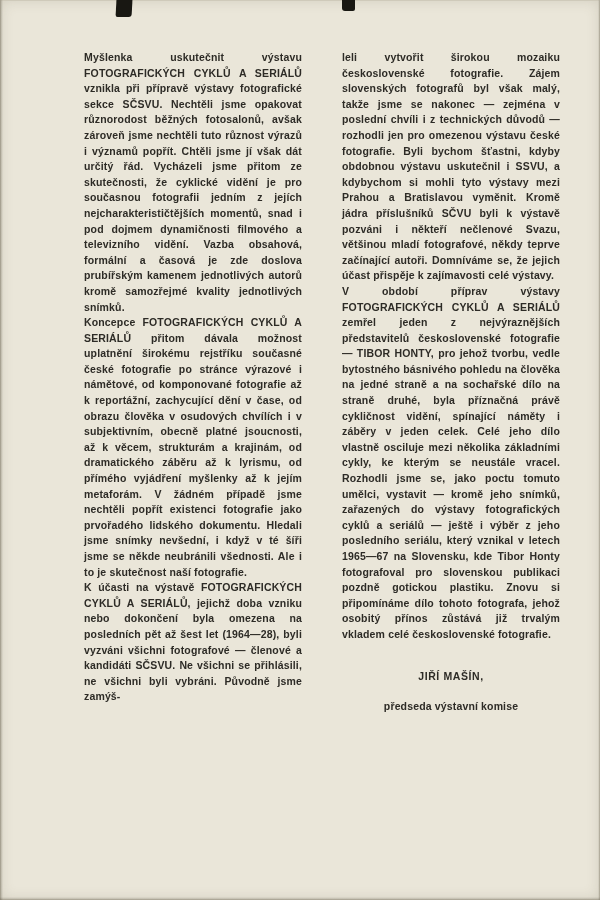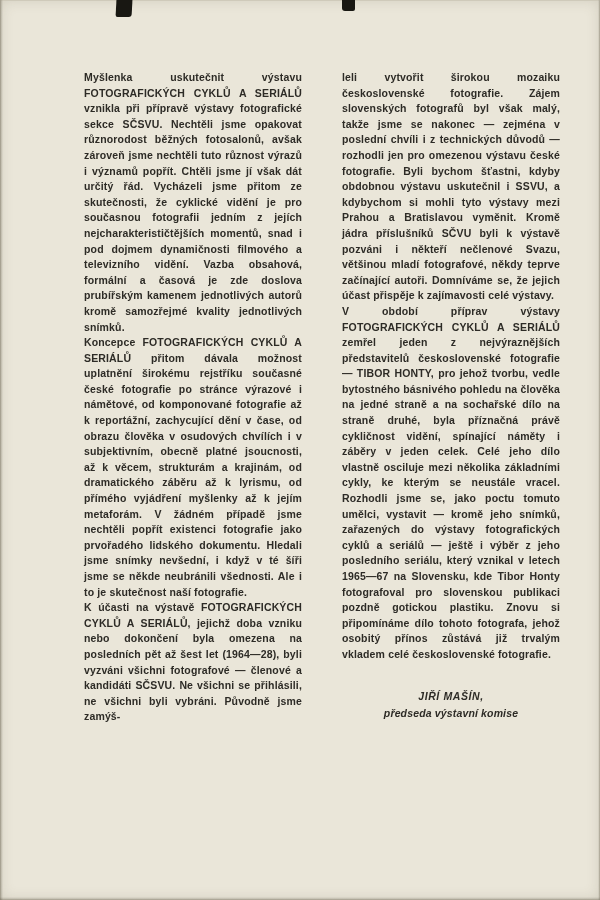--- a/index.html
+++ b/index.html
@@ -49,50 +49,49 @@
     border-radius: 0 0 3px 2px;
   }
   .binding-mark.m2 {
     left: 342px; top: 0;
     width: 13px; height: 11px;
     border-radius: 0 0 2px 3px;
   }
   .columns {
     position: absolute;
     left: 84px;
-    top: 70px;
+    top: 50px;
     width: 476px;
     display: flex;
     gap: 40px;
     justify-content: center;
   }
   .col {
     width: 218px;
     color: #2d2b26;
     font-size: 10.5px;
     font-weight: 700;
     line-height: 15.6px;
     text-align: justify;
     letter-spacing: 0.15px;
   }
   .col p {
     margin: 0;
   }
   .signature {
     margin-top: 26px;
     text-align: center;
-    font-style: italic;
   }
   .signature .sig-name {
     display: block;
     letter-spacing: 0.6px;
   }
   .signature .sig-title {
     display: block;
-    margin-top: 2px;
+    margin-top: 15px;
   }
 </style>
 </head>
 <body>
 
 <div class="page">
   <div class="paper-edge-left"></div>
   <div class="paper-edge-right"></div>
   <div class="paper-edge-bottom"></div>
 

